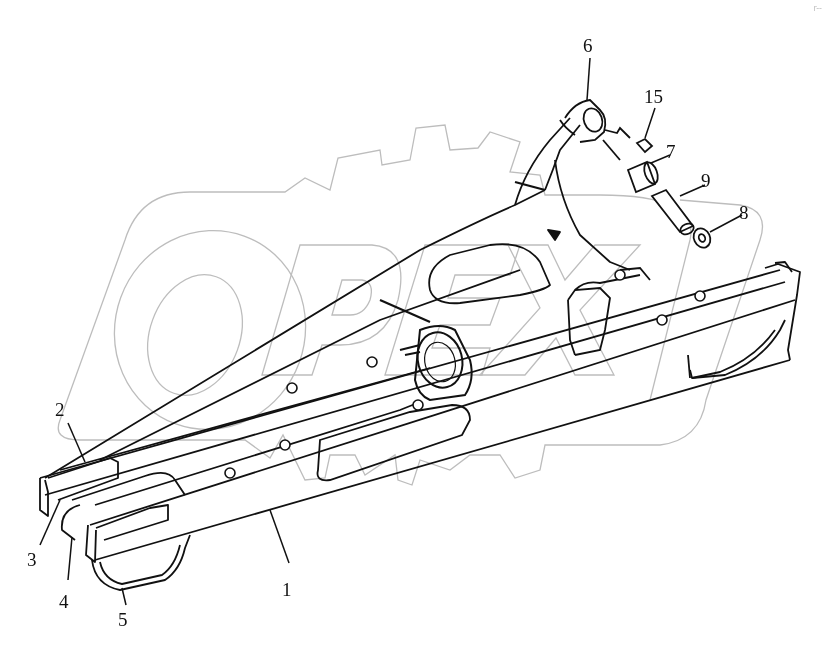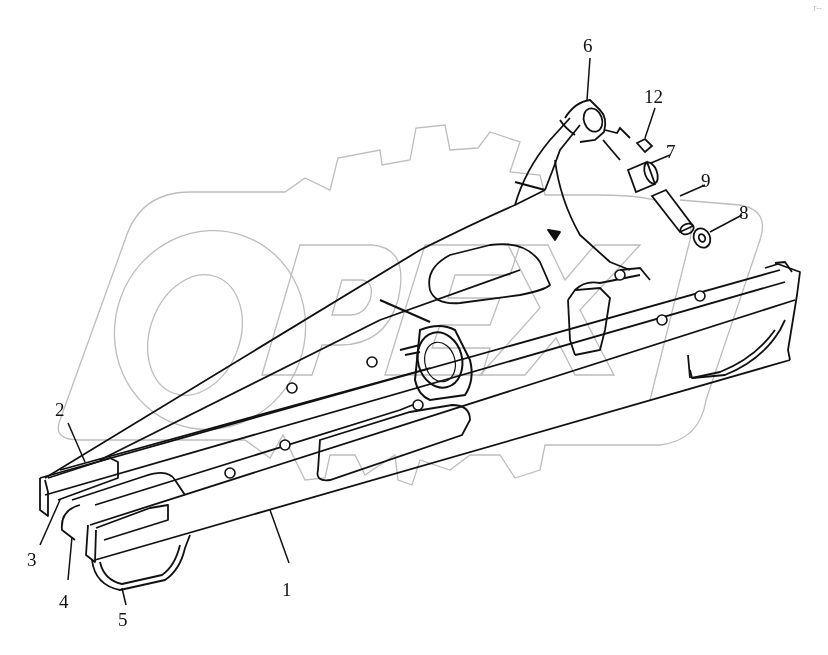--- a/index.html
+++ b/index.html
@@ -148,15 +148,15 @@
 
 <div class="callout" style="left:282px; top:580px;">1</div>
 <div class="callout" style="left:55px; top:400px;">2</div>
 <div class="callout" style="left:27px; top:550px;">3</div>
 <div class="callout" style="left:59px; top:592px;">4</div>
 <div class="callout" style="left:118px; top:610px;">5</div>
 <div class="callout" style="left:583px; top:36px;">6</div>
 <div class="callout" style="left:666px; top:142px;">7</div>
 <div class="callout" style="left:739px; top:203px;">8</div>
 <div class="callout" style="left:701px; top:171px;">9</div>
-<div class="callout" style="left:644px; top:87px;">12</div>
+<div class="callout" style="left:644px; top:87px;">15</div>
 
 <div class="corner-mark">r--</div>
 
 </body></html>

